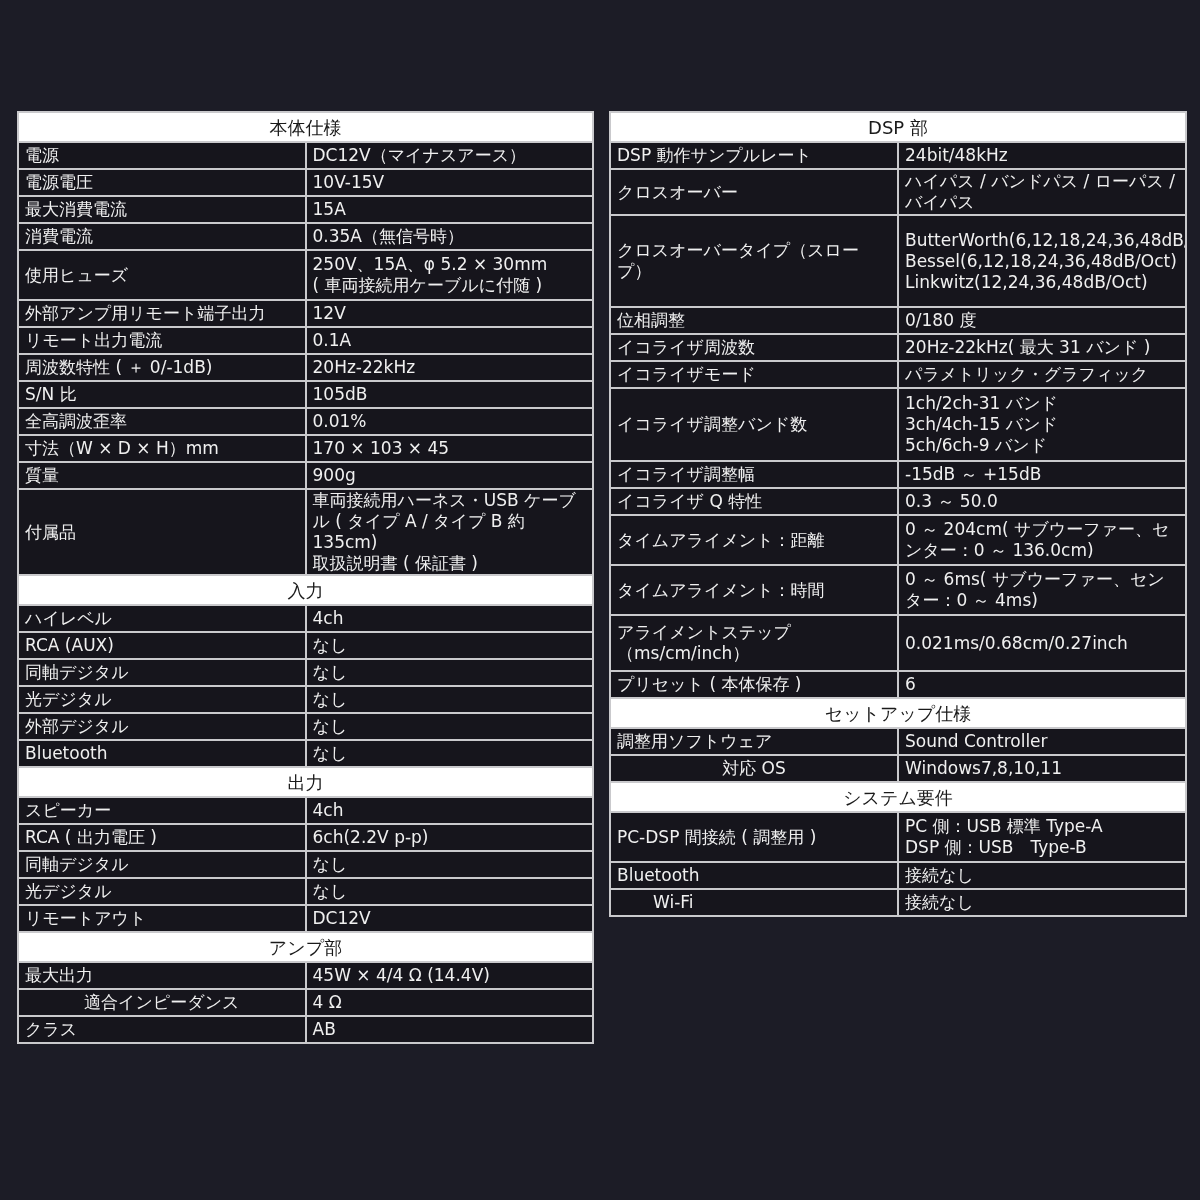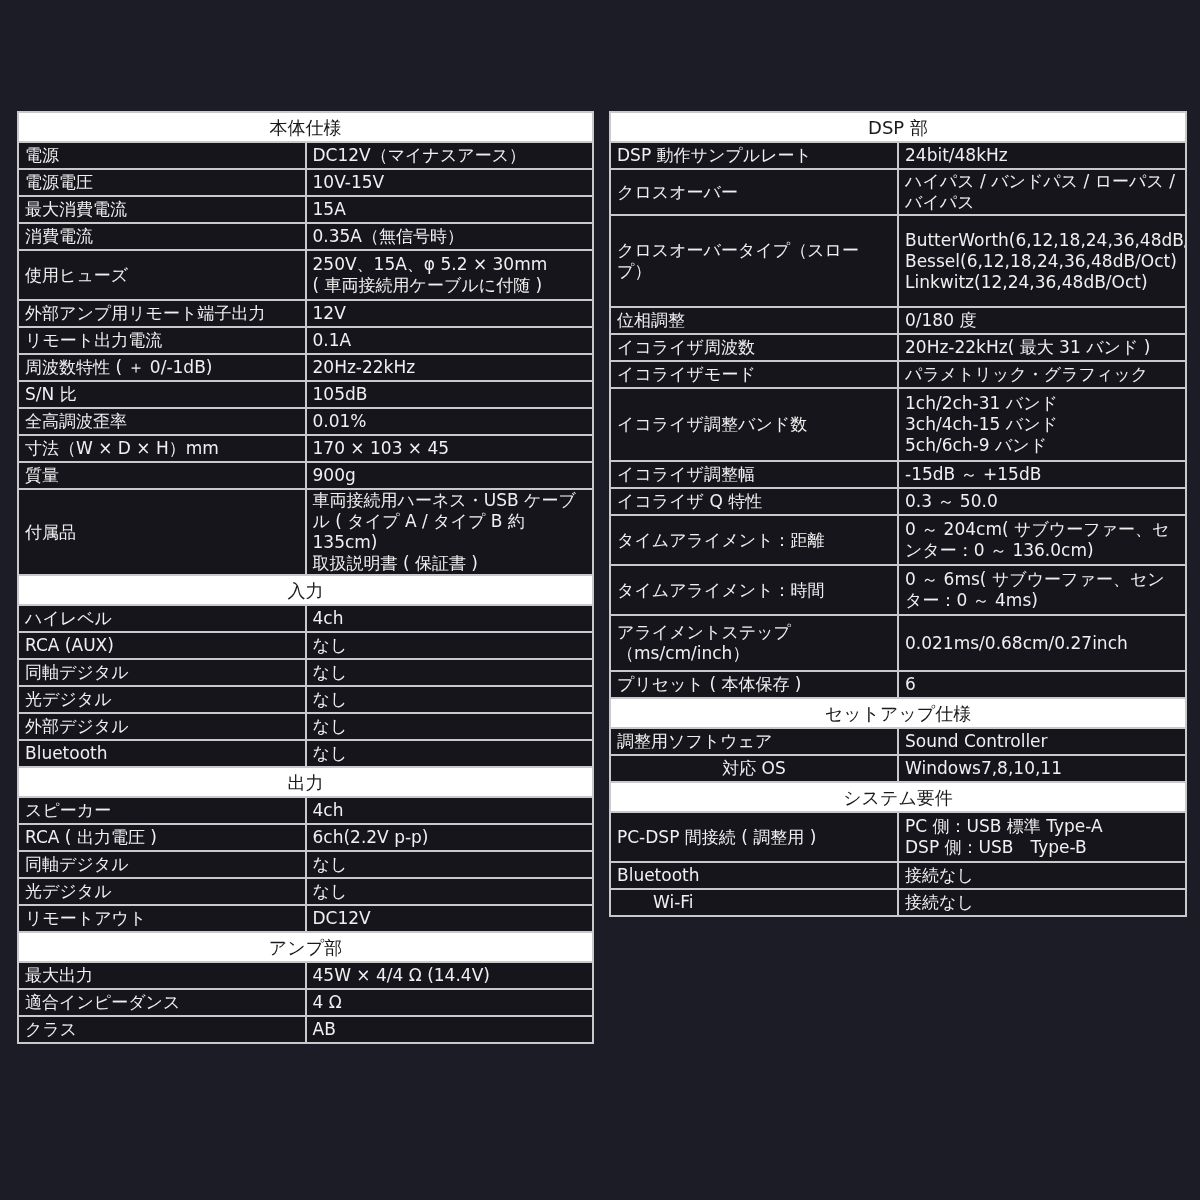--- a/index.html
+++ b/index.html
@@ -159,21 +159,21 @@
         <td class="value-cell">DC12V</td>
       </tr>
       <tr class="section-row">
         <td colspan="2">アンプ部</td>
       </tr>
       <tr class="data-row">
         <td class="label-cell" style="height: 25px;">最大出力</td>
         <td class="value-cell">45W × 4/4 Ω (14.4V)</td>
       </tr>
       <tr class="data-row">
-        <td class="label-cell" style="height: 25px;">適合インピーダンス</td>
+        <td class="label-cell" style="height: 25px; text-align: center;">適合インピーダンス</td>
         <td class="value-cell">4 Ω</td>
       </tr>
       <tr class="data-row">
         <td class="label-cell" style="height: 25px;">クラス</td>
         <td class="value-cell">AB</td>
       </tr>
     </tbody>
 </table>
 
 <table id="table-right" class="spec-table">

